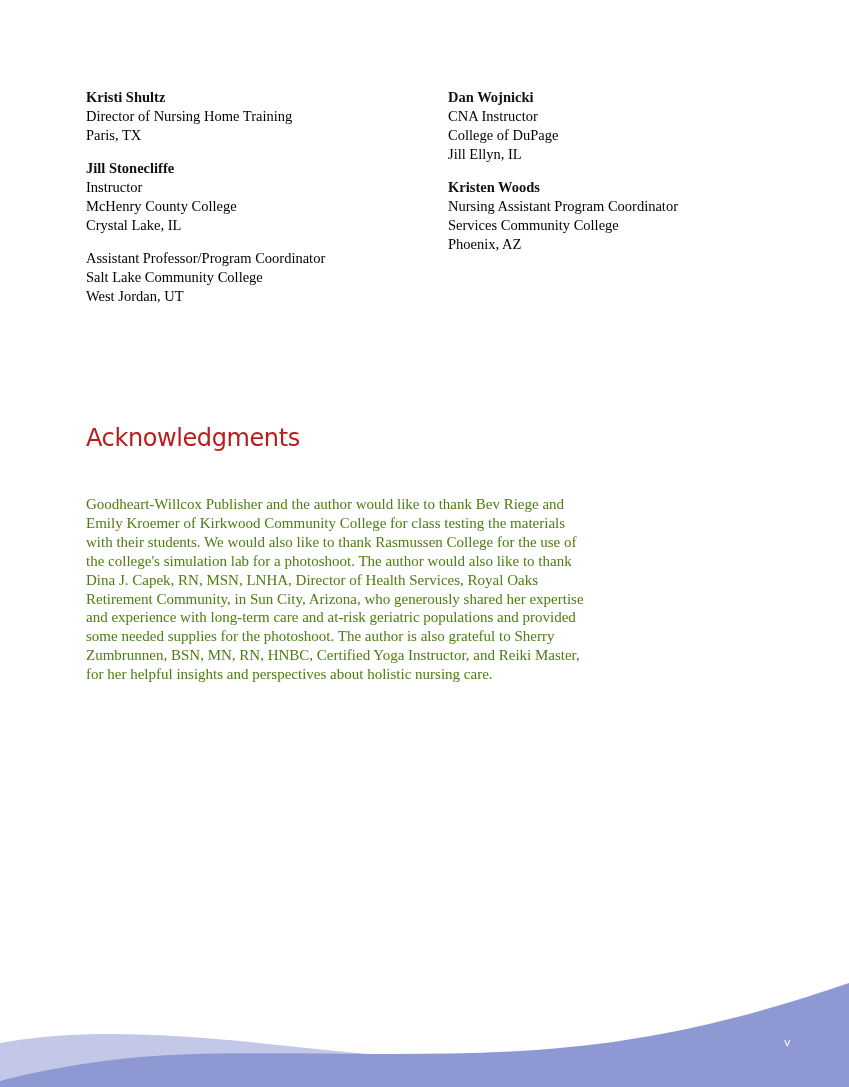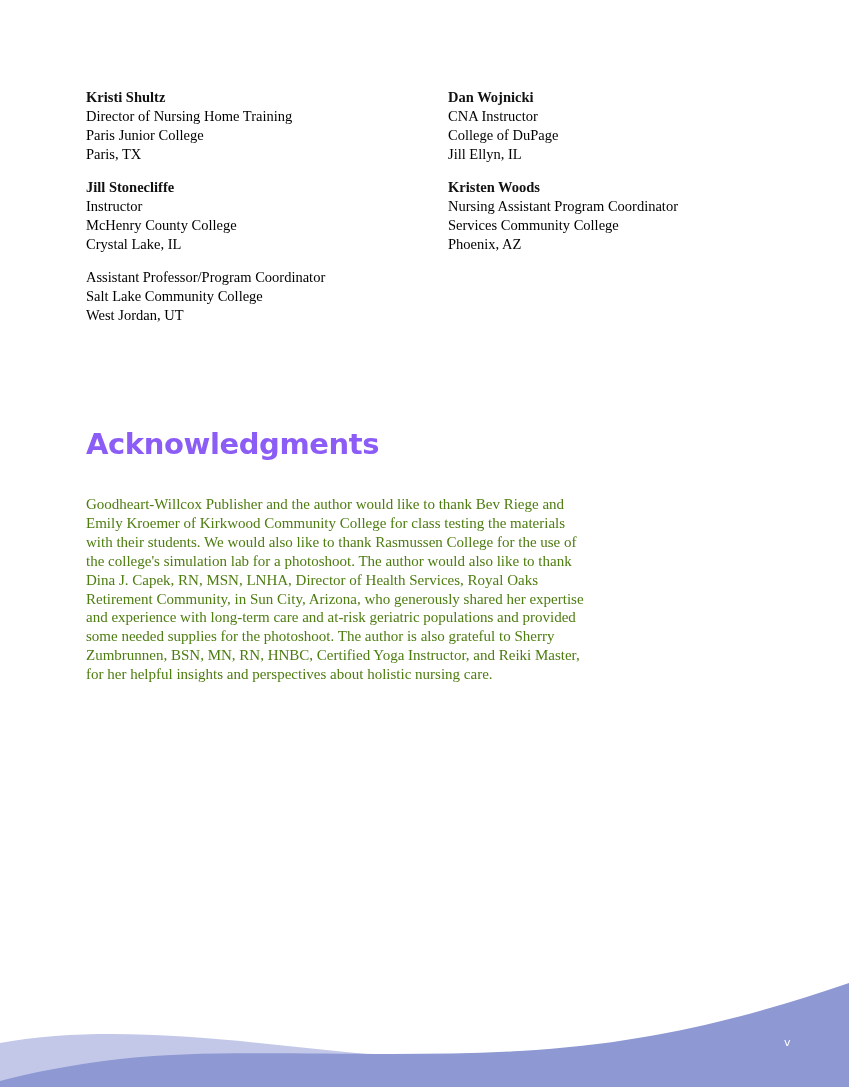--- a/index.html
+++ b/index.html
@@ -58,24 +58,24 @@
     line-height: 19px;
     color: #000000;
   }
 
   
   .ack-heading {
     position: absolute;
     left: 86px;
     top: 408px;
     font-family: "DejaVu Sans", sans-serif;
-    font-weight: bold;
-    font-size: 29px;
+    font-weight: normal;
+    font-size: 24px;
     letter-spacing: -0.4px;
-    color: #8b5cf6;
+    color: #b91c1c;
   }
 
   
   .ack-body {
     position: absolute;
     left: 86px;
     top: 480px;
     width: 505px;
     font-size: 15px;
     line-height: 18.9px;
@@ -109,21 +109,20 @@
 <div class="page">
 
   <div class="reviewers">
     <div class="rev-cols">
 
       <div class="rev-col left">
 
         <div class="rev-entry">
           <div class="rev-name">Kristi Shultz</div>
           <div class="rev-line">Director of Nursing Home Training</div>
-          <div class="rev-line">Paris Junior College</div>
           <div class="rev-line">Paris, TX</div>
         </div>
 
         <div class="rev-entry">
           <div class="rev-name">Jill Stonecliffe</div>
           <div class="rev-line">Instructor</div>
           <div class="rev-line">McHenry County College</div>
           <div class="rev-line">Crystal Lake, IL</div>
         </div>
 

